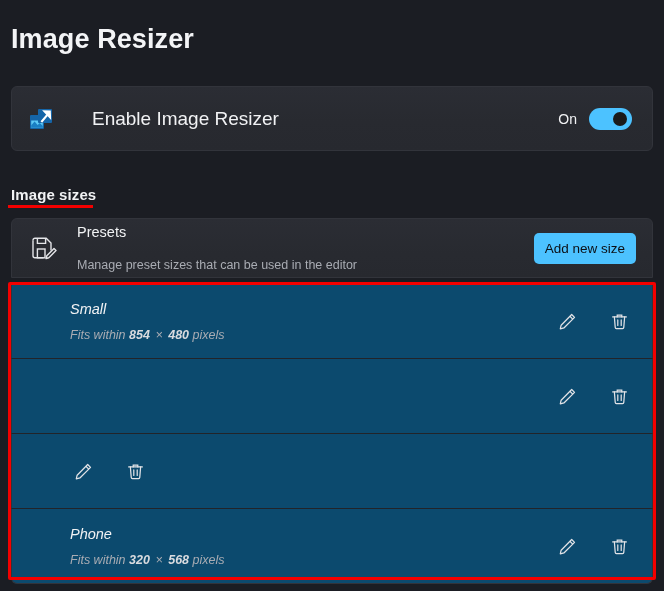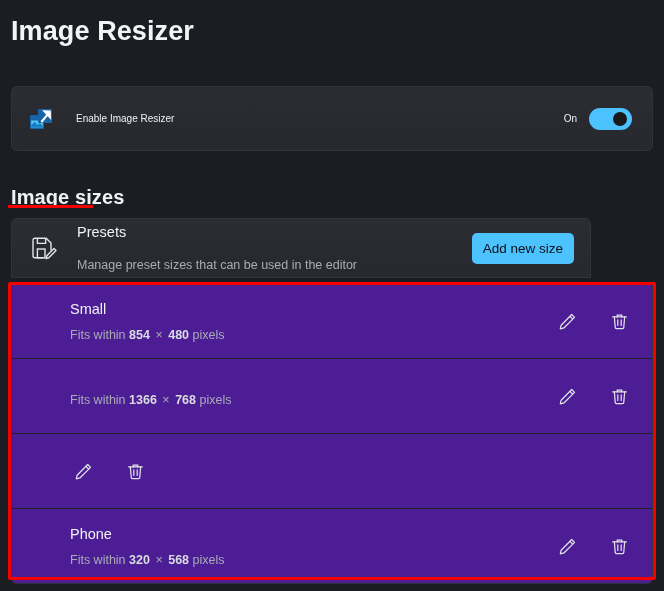--- a/index.html
+++ b/index.html
@@ -14,21 +14,21 @@
     background: #1b1d23;
     font-family: "Liberation Sans", sans-serif;
     color: #ffffff;
     position: relative;
   }
 
   
   .page-title {
     position: absolute;
     left: 11px;
-    top: 12px;
+    top: 20px;
     font-size: 27px;
     font-weight: 600;
     letter-spacing: 0.1px;
     color: #f3f4f6;
     line-height: 38px;
   }
 
   
   .enable-card {
     position: absolute;
@@ -45,35 +45,35 @@
   }
 
   .app-icon {
     width: 24px;
     height: 24px;
     flex: 0 0 24px;
     position: relative;
   }
 
   .enable-label {
-    margin-left: 23px;
-    font-size: 10px;
+    margin-left: 39px;
+    font-size: 19px;
     color: #f1f2f4;
     font-weight: 400;
     flex: 1 1 auto;
   }
 
   .toggle-wrap {
     display: flex;
     align-items: center;
     gap: 12px;
   }
 
   .toggle-state {
-    font-size: 10px;
+    font-size: 14px;
     color: #f1f2f4;
   }
 
   .toggle {
     width: 43px;
     height: 22px;
     border-radius: 11px;
     background: #4cc2ff;
     position: relative;
     cursor: pointer;
@@ -88,42 +88,42 @@
     background: #1a1a1a;
     top: 4px;
     right: 5px;
   }
 
   
   .section-header {
     position: absolute;
     left: 11px;
     top: 186px;
-    font-size: 20px;
+    font-size: 15px;
     font-weight: 600;
     color: #f1f2f4;
     letter-spacing: 0.1px;
     text-align: center;
   }
 
   .section-underline {
     position: absolute;
     left: 8px;
     top: 205px;
     width: 85px;
     height: 3px;
     background: #f40000;
   }
 
   
   .presets-card {
     position: absolute;
     left: 11px;
     top: 218px;
-    width: 580px;
+    width: 642px;
     height: 60px;
     background: linear-gradient(180deg, #2b2d34 0%, #282a30 60%, #27292f 100%);
     border: 1px solid #32343b;
     border-radius: 6px 6px 0 0;
     display: flex;
     align-items: center;
     padding: 0 16px 0 17px;
   }
 
   .presets-icon {
@@ -166,27 +166,28 @@
   
   .preset-list {
     position: absolute;
     left: 11px;
     top: 284px;
     width: 642px;
   }
 
   .preset-row {
     height: 75px;
-    background: #4c1d95;
+    background: #0c4a6e;
     border-left: 1px solid #32343b;
     border-right: 1px solid #32343b;
     border-bottom: 1px solid #222429;
     display: flex;
     align-items: center;
     padding: 0 20px 0 58px;
+    font-style: italic;
   }
 
   .preset-row:last-child {
     border-bottom: 1px solid #32343b;
     border-radius: 0 0 6px 6px;
   }
 
   .preset-info { flex: 1 1 auto; }
 
   .preset-name {
@@ -312,27 +313,20 @@
           <path d="M7.6 5.2V3.4h4.8v1.8"></path>
           <path d="M4.6 5.2l0.9 11.0a1.3 1.3 0 0 0 1.3 1.2h6.4a1.3 1.3 0 0 0 1.3-1.2l0.9-11.0"></path>
           <path d="M8.2 8.4v5.8M11.8 8.4v5.8"></path>
         </svg>
       </button>
     </div>
   </div>
 
   <div class="preset-row">
     <div class="preset-info">
-      <div class="preset-dims">
-        <span>Fits within</span>
-        <span class="num">1366</span>
-        <span class="times">×</span>
-        <span class="num">768</span>
-        <span>pixels</span>
-      </div>
     </div>
     <div class="row-actions">
       <button class="icon-btn">
         <svg width="19" height="19" viewBox="0 0 20 20" fill="none" stroke="currentColor" stroke-width="1.3" stroke-linejoin="round">
           <path d="M14.4 2.6l3.0 3.0L6.2 16.8l-3.8 0.9 0.9-3.8z"></path>
           <path d="M12.5 4.5l3.0 3.0"></path>
         </svg>
       </button>
       <button class="icon-btn">
         <svg width="19" height="19" viewBox="0 0 20 20" fill="none" stroke="currentColor" stroke-width="1.3" stroke-linecap="round">

